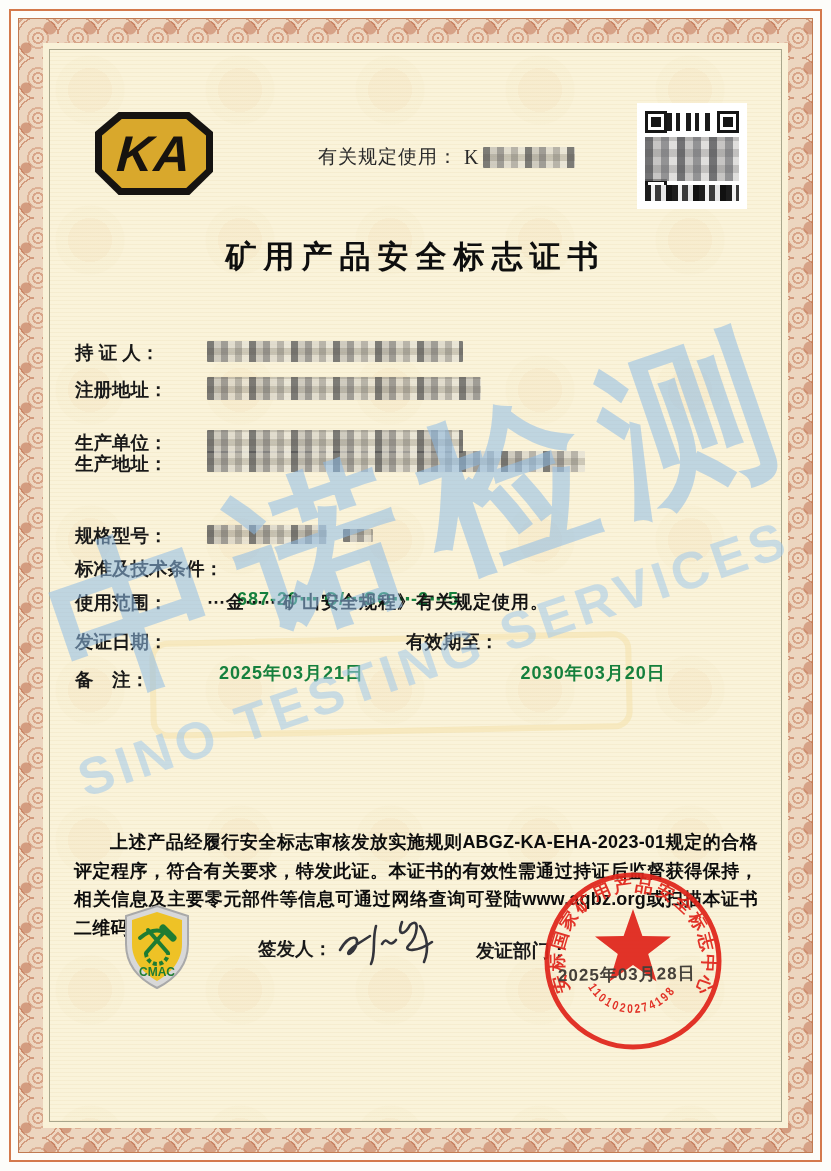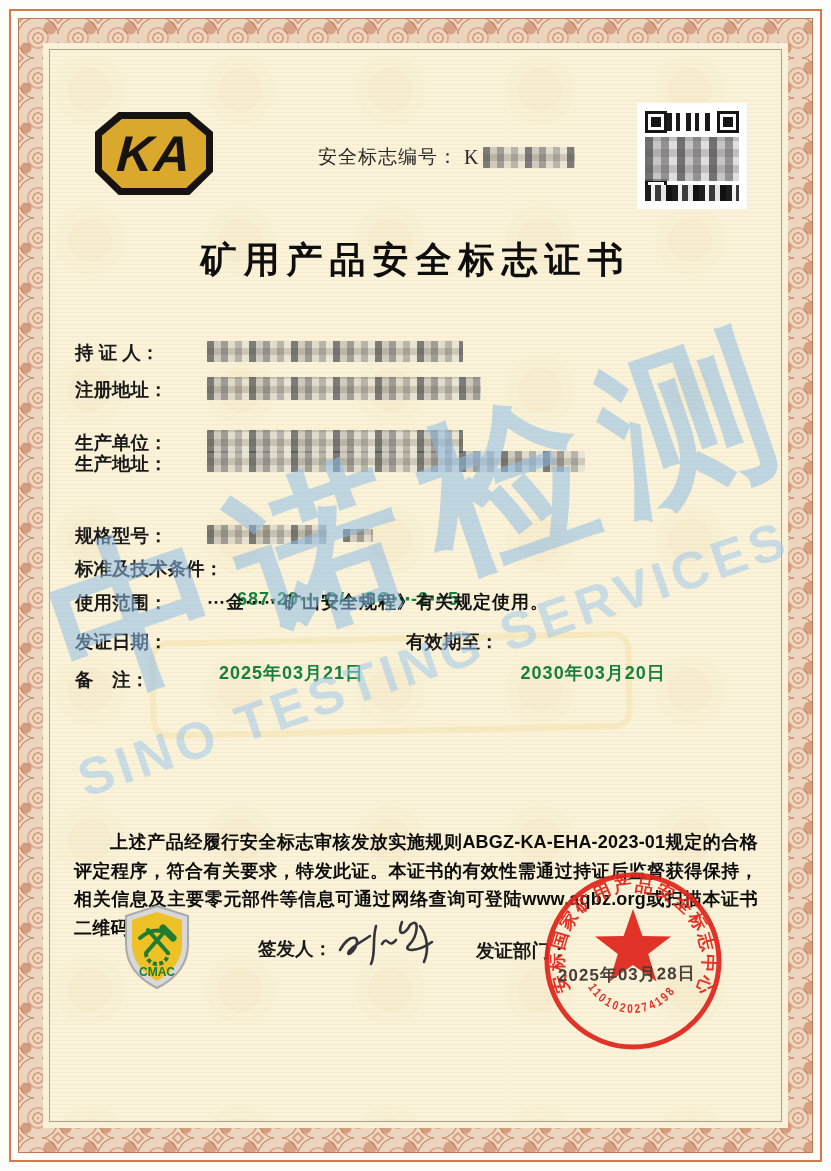--- a/index.html
+++ b/index.html
@@ -51,21 +51,21 @@
     background-image:
       repeating-linear-gradient(90deg, rgba(90,90,92,.9) 0 8px, rgba(170,168,166,.7) 8px 16px, rgba(120,120,122,.85) 16px 24px, rgba(200,198,195,.6) 24px 32px),
       repeating-linear-gradient(0deg, rgba(255,255,255,.3) 0 8px, rgba(30,30,30,.35) 8px 16px);}
   .qr-strip{position:absolute;left:30px;top:10px;width:44px;height:18px;
     background-image:repeating-linear-gradient(90deg,#1a1a1a 0 5px,#fff 5px 9px,#1a1a1a 9px 13px,#fff 13px 19px);}
   .qr-strip2{position:absolute;left:8px;top:82px;width:94px;height:16px;
     background-image:repeating-linear-gradient(90deg,#1d1d1d 0 6px,#f2f2f2 6px 10px,#3a3a3a 10px 16px,#e6e6e6 16px 21px,#111 21px 27px);}
 
   
   .title{position:absolute;left:0;top:236px;width:100%;text-align:center;z-index:10;
-    font-family:"Liberation Serif","DejaVu Serif",serif;font-weight:900;font-size:36px;
+    font-family:"Liberation Serif","DejaVu Serif",serif;font-weight:900;font-size:31px;
     letter-spacing:7px;color:#0e0e0e;}
 
   
   .row{position:absolute;left:75px;z-index:10;display:flex;align-items:flex-start;}
   .lab{width:132px;flex:none;font-size:18.5px;font-weight:700;color:#191919;}
   .lab.wide{width:auto;margin-right:14px;}
   .val-kai{font-family:"Liberation Serif","DejaVu Serif",serif;font-weight:700;font-size:19px;
            color:#141414;letter-spacing:2px;}
   .val-sans{font-size:18px;font-weight:600;color:#15803d;letter-spacing:1px;margin-top:32px;}
   .r-holder{top:340px;} .r-reg{top:377px;} .r-prod{top:430px;} .r-addr{top:451px;}
@@ -110,21 +110,21 @@
   <div class="band-cover"></div>
   <div class="inner"></div>
   <div class="ghost"></div>
 
   <div class="ka">
     <div class="ka-in">
       <span>KA</span>
     </div>
   </div>
   <div class="sn">
-    <span>安全标志编号：</span>
+    <span>有关规定使用：</span>
     <span class="k">K</span>
     <span class="redact"></span>
   </div>
   <div class="qr">
     <div class="finder f-tl"></div>
     <div class="finder f-tr"></div>
     <div class="finder f-bl"></div>
     <div class="qr-strip"></div>
     <div class="qr-noise"></div>
     <div class="qr-strip2"></div>

